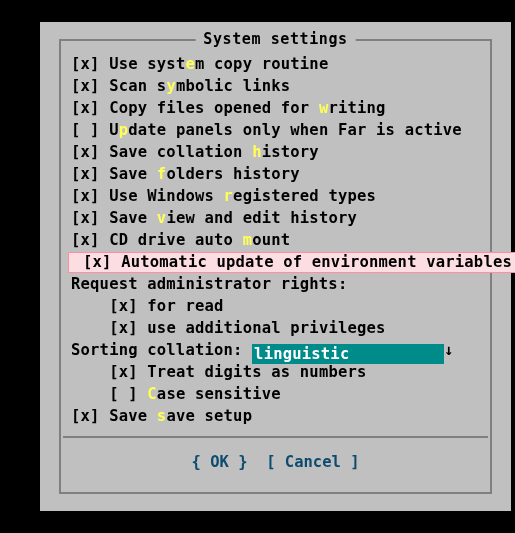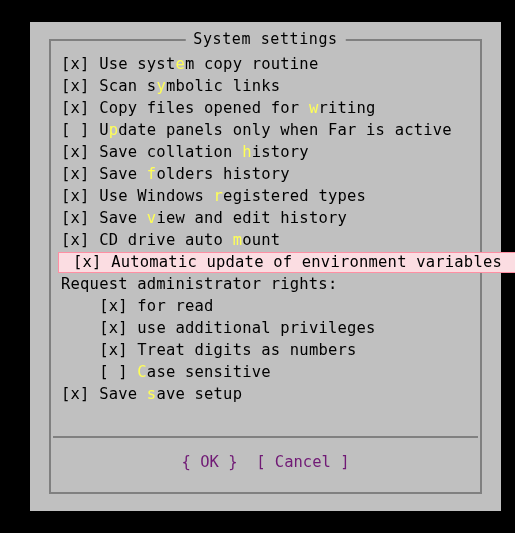--- a/index.html
+++ b/index.html
@@ -15,26 +15,27 @@
   }
   #screen {
     position: absolute;
     left: 0; top: 0;
     width: 515px;
     height: 533px;
     background: #000000;
   }
   .dialog {
     position: absolute;
-    left: 30px;
+    left: 40px;
     top: 22px;
     width: 471px;
     height: 489px;
     background: #c0c0c0;
     box-sizing: border-box;
+    font-weight: bold;
   }
   .dialog-inner {
     position: absolute;
     left: 19px;
     top: 17px;
     width: 433px;
     height: 455px;
     border: 2px solid #808080;
     box-sizing: border-box;
     background: #c0c0c0;
@@ -101,21 +102,21 @@
     height: 2px;
     background: #808080;
   }
   .buttons {
     position: absolute;
     left: 0;
     right: 0;
     top: 412px;
     text-align: center;
     font-size: 15.5px;
-    color: #701a75;
+    color: #0c4a6e;
     white-space: pre;
     font-family: "DejaVu Sans Mono", monospace;
   }
   .btn {
     display: inline-block;
   }
 </style>
 </head>
 <body>
 
@@ -147,20 +148,21 @@
 
         <div class="row"><span class="highlighted-box"><span><span>[</span><span>x</span><span>] </span></span><span>Automatic update of environment variables</span></span></div>
 
         <div class="row">Request administrator rights:</div>
 
 
         <div class="row"><span>    </span><span><span>[</span><span>x</span><span>] </span></span><span>for read</span></div>
 
         <div class="row"><span>    </span><span><span>[</span><span>x</span><span>] </span></span><span>use additional privileges</span></div>
 
+        <div class="row"><span>Sorting collation: </span><span class="combo"><span class="val">linguistic</span></span><span>↓</span></div>
 
         <div class="row"><span>    </span><span><span>[</span><span>x</span><span>] </span></span><span>Treat digits as numbers</span></div>
 
         <div class="row"><span>    </span><span><span>[</span><span> </span><span>] </span></span><span class="hot">C</span><span>ase sensitive</span></div>
 
         <div class="row"><span><span>[</span><span>x</span><span>] </span></span><span>Save </span><span class="hot">s</span><span>ave setup</span></div>
 
       </div>
 
       <div class="sep"></div>

